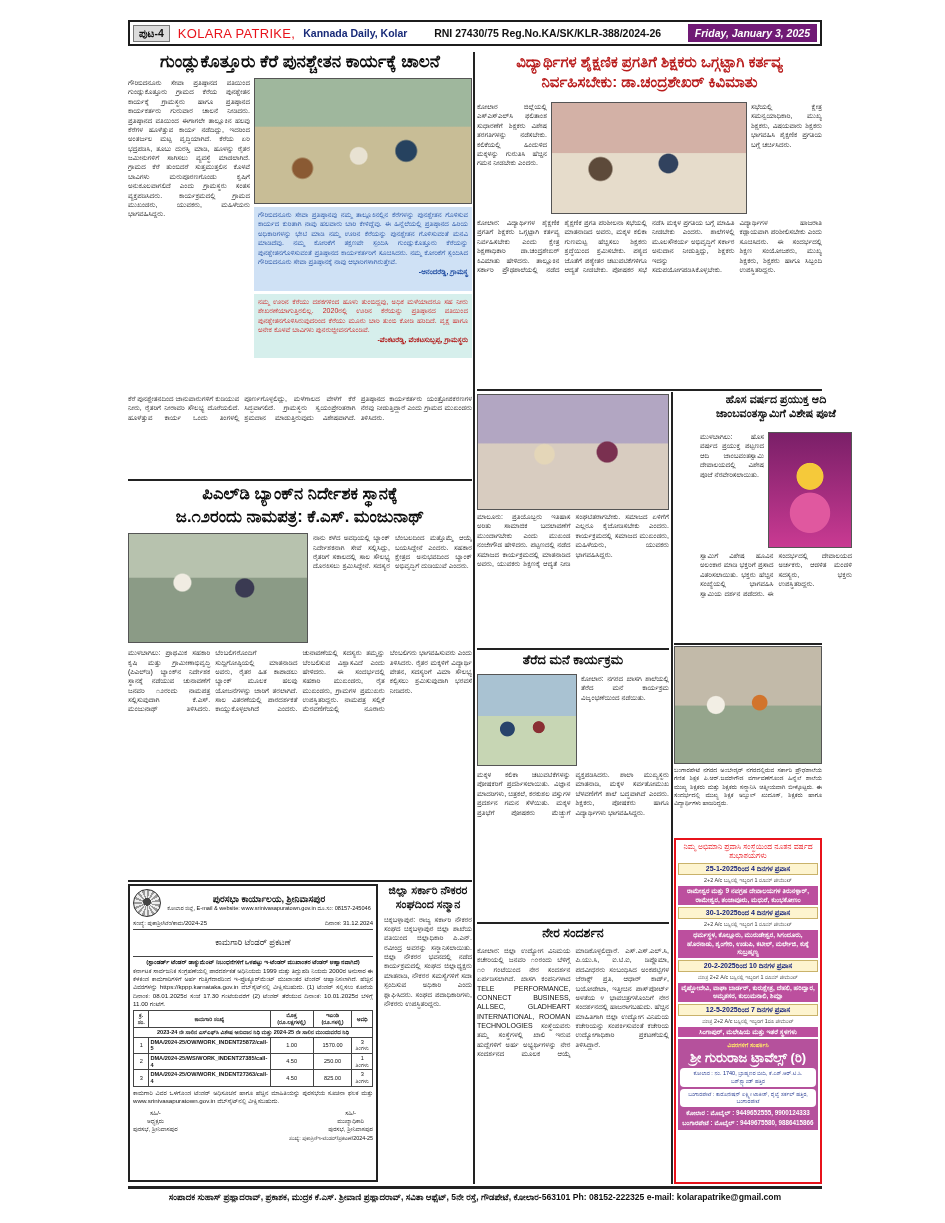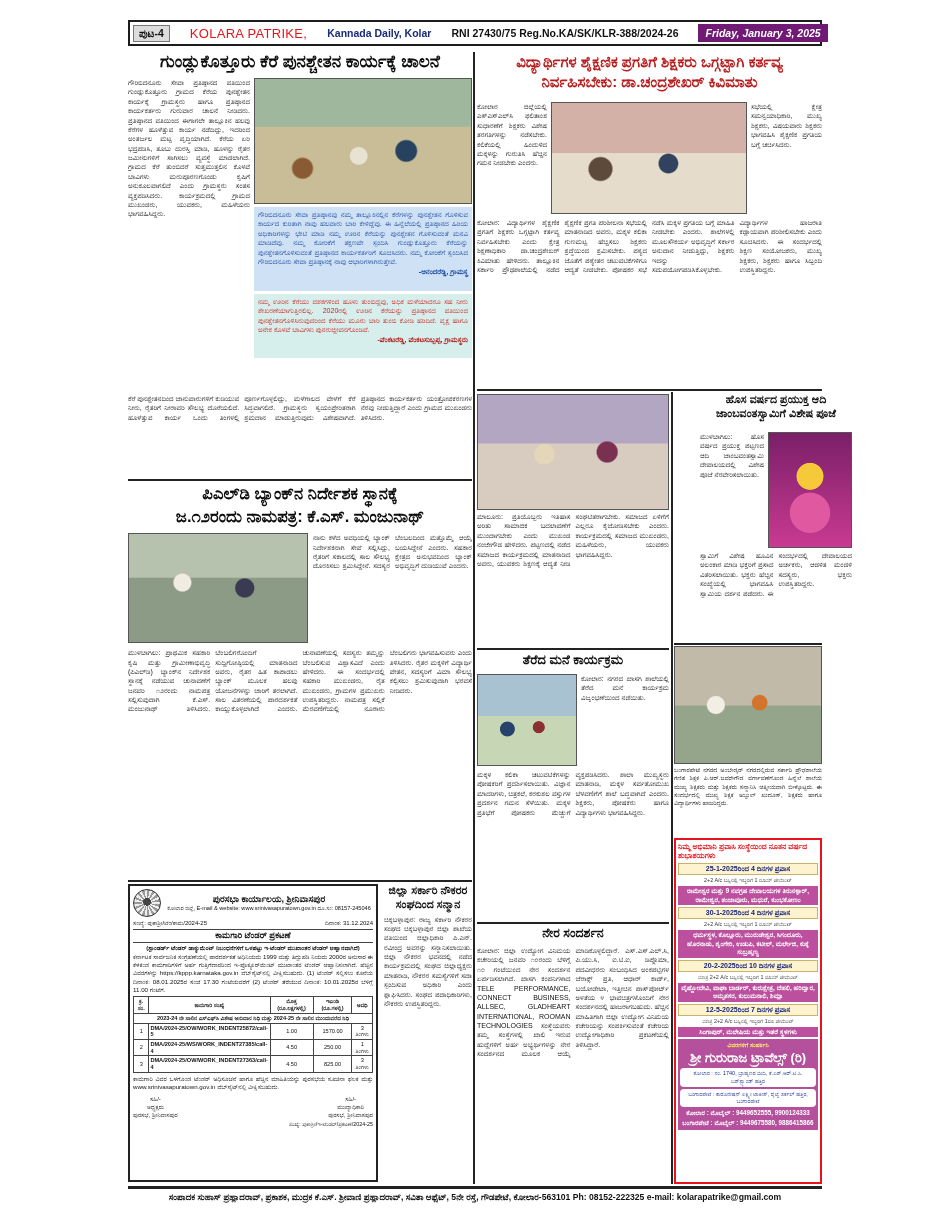--- a/index.html
+++ b/index.html
@@ -1,21 +1,21 @@
 <!DOCTYPE html>
 <html><head>
 <meta charset="utf-8">
 <style>
   html,body{margin:0;padding:0;background:#ffffff;}
   .page{position:relative;width:945px;height:1223px;background:#fff;
         font-family:"Liberation Sans","DejaVu Sans",sans-serif;color:#111;overflow:hidden;}
   .abs{position:absolute;}
   
   .masthead{left:128px;top:20px;width:694px;height:26px;border:2px solid #1c1c1c;
-            display:flex;align-items:center;gap:20px;padding:0 3px;box-sizing:border-box;background:#fff;}
+            display:flex;align-items:center;gap:8px;padding:0 3px;box-sizing:border-box;background:#fff;}
   .mh-chip{background:#dcdcdc;border:1px solid #777;font-weight:bold;font-size:10.5px;padding:1px 5px;}
   .mh-brand{color:#e8131b;font-weight:400;font-size:13px;letter-spacing:.3px;white-space:nowrap;}
   .mh-sub{color:#182a78;font-weight:bold;font-size:10.5px;white-space:nowrap;}
   .mh-rni{font-weight:bold;font-size:10.5px;margin-left:auto;white-space:nowrap;}
   .mh-date{background:#701a75;color:#fff;font-weight:800;font-style:italic;font-size:10.5px;
            padding:3px 7px;margin-left:auto;white-space:nowrap;}
   
   .body-txt{font-size:7px;line-height:1.34;text-align:justify;overflow:hidden;}
   .headline-k{font-weight:800;text-align:center;color:#0d0d0d;}
   
@@ -52,33 +52,33 @@
   
   .tender{left:128px;top:884px;width:250px;height:298px;border:2px solid #222;padding:3px;
           box-sizing:border-box;font-size:6.2px;line-height:1.35;}
   .tender-head{display:flex;align-items:center;gap:4px;}
   .emblem{width:26px;height:26px;border:1px solid #333;border-radius:50%;flex:none;
           background:radial-gradient(circle at 50% 45%,#444 0 20%,transparent 21%),
                      repeating-conic-gradient(#9a9a9a 0 12deg,#eee 12deg 24deg);}
   .t-office{font-weight:800;font-size:9px;text-align:center;}
   .t-office-sub{font-size:5.6px;text-align:center;}
   .t-refrow{display:flex;justify-content:space-between;font-size:6px;margin:2px 0;}
-  .t-title{font-weight:700;font-size:8.5px;text-align:center;border-top:1px solid #444;border-bottom:1px solid #444;padding:0 0;}
+  .t-title{font-weight:400;font-size:8.5px;text-align:center;border-top:1px solid #444;border-bottom:1px solid #444;padding:7px 0;}
   .t-sub{font-size:6px;text-align:center;font-weight:bold;margin:1px 0;}
   .t-para{text-align:justify;}
   table.tt{width:100%;border-collapse:collapse;font-size:5.6px;margin-top:2px;}
   table.tt th,table.tt td{border:1px solid #444;padding:1px;text-align:center;line-height:1.2;}
   table.tt td.wid{font-weight:800;text-align:left;}
   .t-note{margin-top:2px;text-align:justify;}
   .t-signs{display:flex;justify-content:space-between;margin-top:3px;text-align:center;font-size:6px;}
   .t-bref{text-align:right;font-size:5.4px;margin-top:2px;}
   
   .ad{left:674px;top:838px;width:148px;height:346px;border:2px solid #e8131b;background:#fff;
       box-sizing:border-box;padding:2px;display:flex;flex-direction:column;gap:2px;}
-  .ad-h1{color:#e8131b;font-weight:700;font-size:7.6px;text-align:left;line-height:1.25;}
+  .ad-h1{color:#e8131b;font-weight:400;font-size:7.6px;text-align:center;line-height:1.25;}
   .tour-date{background:#fdf4cf;border:1px solid #c9b26a;color:#15217a;font-weight:800;font-size:7px;text-align:center;padding:1px;}
   .tour-note{font-size:5.4px;text-align:center;color:#333;}
   .tour-places{background:#bc4f9e;color:#fff;font-weight:700;font-size:6.6px;text-align:center;padding:1px 2px;line-height:1.3;}
   .ad-lower{background:#b5519c;padding:3px 2px;display:flex;flex-direction:column;gap:2px;}
   .ad-contact{color:#ffe76a;font-size:6px;font-weight:800;text-align:center;}
   .ad-brand{color:#fff;font-weight:800;font-size:13px;text-align:center;line-height:1.15;}
   .ad-addr{background:#fff;border-radius:4px;color:#1a2f8a;font-size:5.5px;text-align:center;padding:2px;line-height:1.3;}
   .ad-phone{color:#fff;font-weight:800;font-size:6.3px;text-align:center;}
   
   .footer{left:128px;top:1192px;width:694px;text-align:center;font-weight:700;font-size:8.6px;}

